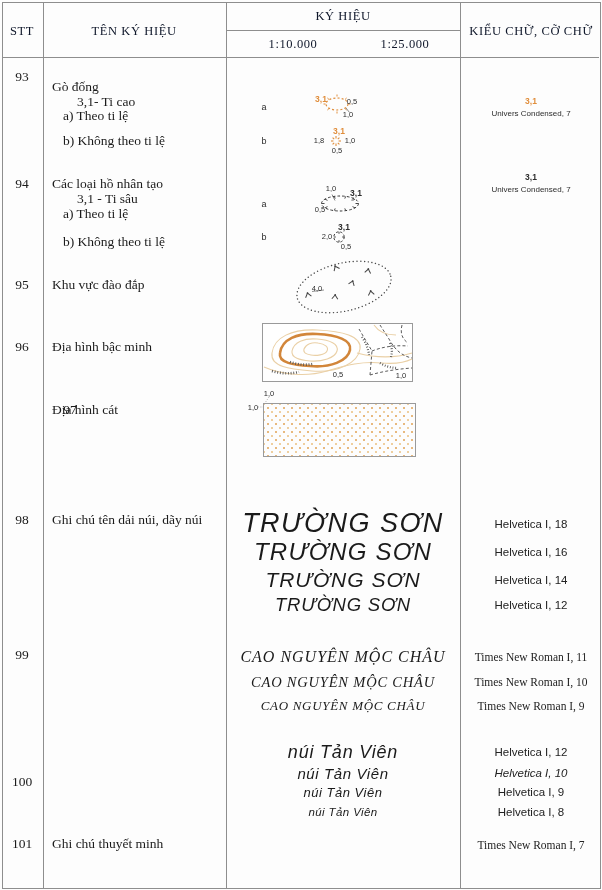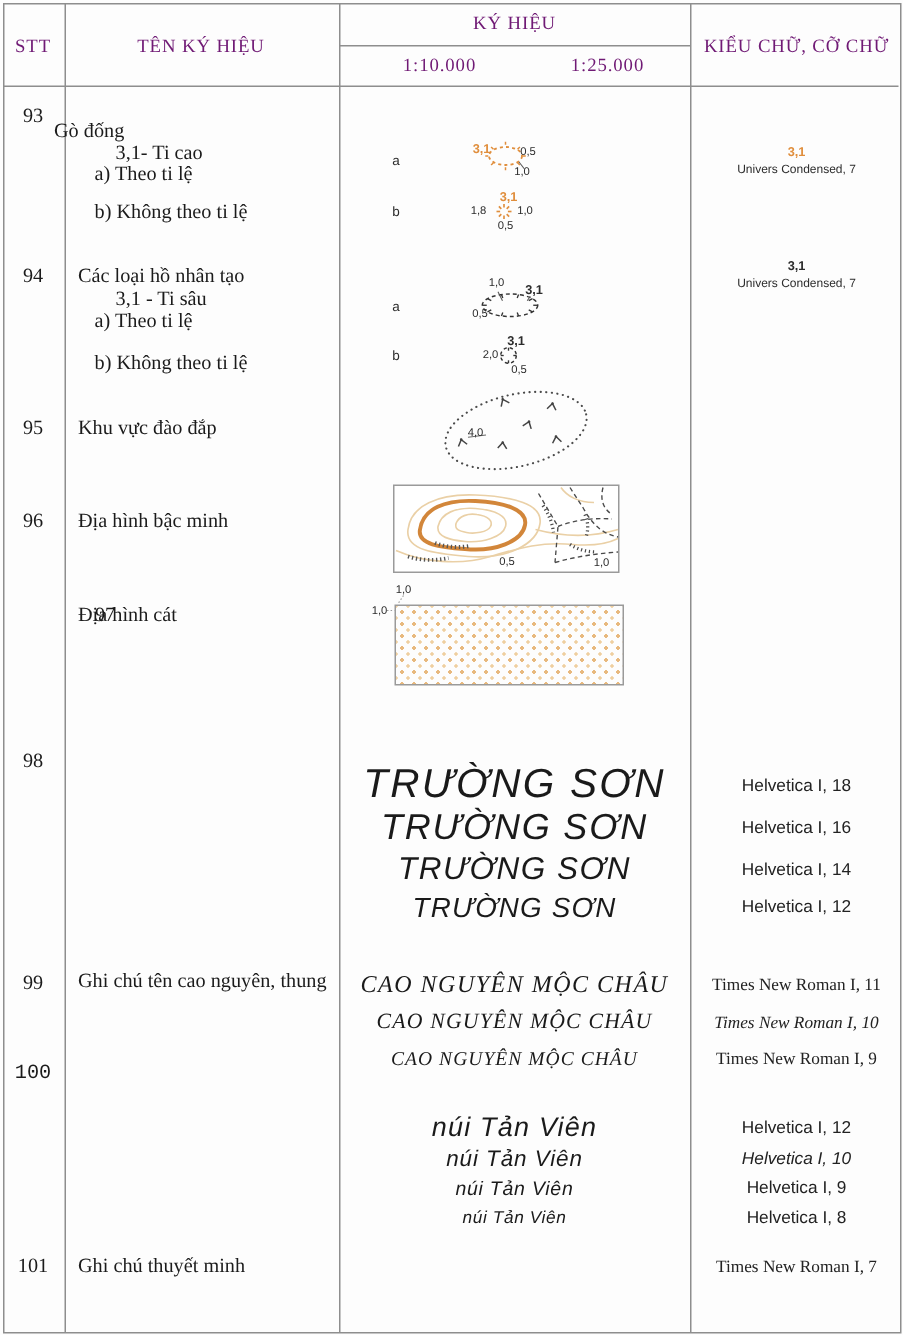--- a/index.html
+++ b/index.html
@@ -7,21 +7,21 @@
     position:relative; width:602px; height:890px; background:#fdfdfd;
     font-family:"Liberation Serif", serif; color:#1b1b1b; overflow:hidden;
     margin:0 auto;
   }
   .abs { position:absolute; white-space:nowrap; }
   .ctr { transform:translate(-50%,-50%); }
   .lt  { transform:translateY(-50%); }
   .vline { position:absolute; width:1px; background:#8e8e8e; top:2px; height:886px; }
   .hline { position:absolute; height:1px; background:#8e8e8e; }
   .outer { position:absolute; left:2px; top:2px; width:597px; height:885px; border:1px solid #8e8e8e; }
-  .hdr { font-size:12.5px; letter-spacing:0.6px; color:#701a75; }
+  .hdr { font-size:12.5px; letter-spacing:0.6px; color:#0f172a; }
   .num { font-size:13.5px; }
   .nm  { font-size:13.5px; }
   .ab  { font-family:"Liberation Sans", sans-serif; font-size:9px; color:#2c2c2c; }
   .dim { font-family:"Liberation Sans", sans-serif; font-size:7.5px; color:#2c2c2c; }
   .symval { font-family:"Liberation Sans", sans-serif; font-size:8.5px; font-weight:700; color:#2c2c2c; }
   .orange { color:#E08E3C; }
   .fcond { font-family:"Liberation Sans", sans-serif; font-size:8px; color:#2c2c2c; }
   .fsans { font-family:"Liberation Sans", sans-serif; font-size:11.5px; color:#222; }
   .fserif{ font-family:"Liberation Serif", serif; font-size:11.5px; color:#222; }
   .helv  { font-family:"Liberation Sans", sans-serif; font-style:italic; color:#1a1a1a; }
@@ -50,21 +50,21 @@
   <div class="hline" style="left:2px; top:57px; width:597px;"></div>
 
   <span class="abs ctr hdr" style="left:22px; top:31px;">STT</span>
   <span class="abs ctr hdr" style="left:134px; top:31px;">TÊN KÝ HIỆU</span>
   <span class="abs ctr hdr" style="left:343px; top:16px;">KÝ HIỆU</span>
   <span class="abs ctr hdr" style="left:293px; top:44px;">1:10.000</span>
   <span class="abs ctr hdr" style="left:405px; top:44px;">1:25.000</span>
   <span class="abs ctr hdr" style="left:531px; top:31px;">KIỂU CHỮ, CỠ CHỮ</span>
 
   <span class="abs ctr num" style="left:22px; top:77px;">93</span>
-  <span class="abs lt nm" style="left:36px; top:87px;">Gò đống</span>
+  <span class="abs lt nm" style="left:52px; top:87px;">Gò đống</span>
   <span class="abs lt nm" style="left:77px; top:102px;">3,1- Ti cao</span>
   <span class="abs lt nm" style="left:63px; top:116px;">a) Theo ti lệ</span>
   <span class="abs lt nm" style="left:63px; top:141px;">b) Không theo ti lệ</span>
   <span class="abs ctr ab" style="left:264px; top:107px;">a</span>
   <span class="abs ctr ab" style="left:264px; top:141px;">b</span>
 
   <span class="abs ctr symval orange" style="left:321px; top:99px;">3,1</span>
   <svg width="34" height="24" style="left:322px; top:93px;" viewBox="0 0 34 24">
     <ellipse cx="15" cy="11" rx="11" ry="6" fill="none" stroke="#E08E3C" stroke-width="1.2" stroke-dasharray="2 2.1"></ellipse>
     <g stroke="#E08E3C" stroke-width="1">
@@ -217,40 +217,40 @@
   <span class="abs ctr num" style="left:22px; top:410px;margin-left:48px;">97</span>
   <span class="abs lt nm" style="left:52px; top:410px;">Địa hình cát</span>
   <div class="sandbox"></div>
   <svg width="34" height="24" style="left:248px; top:388px;" viewBox="0 0 34 24">
     <line x1="21" y1="9" x2="17" y2="15" stroke="#999" stroke-width="0.8" stroke-dasharray="1 1.4"></line>
     <line x1="10" y1="19" x2="15" y2="19" stroke="#999" stroke-width="0.8" stroke-dasharray="1 1.4"></line>
   </svg>
   <span class="abs ctr dim" style="left:269px; top:393px;">1,0</span>
   <span class="abs ctr dim" style="left:253px; top:407px;">1,0</span>
 
-  <span class="abs ctr num" style="left:22px; top:507px;">98</span>
+  <span class="abs ctr num" style="left:22px; top:520px;">98</span>
+  <span class="abs lt nm" style="left:52px; top:520px;">Ghi chú tên dải núi, dãy núi</span>
   <span class="abs ctr helv" style="left:343px; top:523px; font-size:27px; letter-spacing:1.5px;">TRƯỜNG SƠN</span>
   <span class="abs ctr helv" style="left:343px; top:552px; font-size:24px; letter-spacing:1.2px;">TRƯỜNG SƠN</span>
   <span class="abs ctr helv" style="left:343px; top:580px; font-size:21px; letter-spacing:1px;">TRƯỜNG SƠN</span>
   <span class="abs ctr helv" style="left:343px; top:605px; font-size:18.5px; letter-spacing:0.8px;">TRƯỜNG SƠN</span>
   <span class="abs ctr fsans" style="left:531px; top:524px;">Helvetica I, 18</span>
   <span class="abs ctr fsans" style="left:531px; top:552px;">Helvetica I, 16</span>
   <span class="abs ctr fsans" style="left:531px; top:580px;">Helvetica I, 14</span>
   <span class="abs ctr fsans" style="left:531px; top:605px;">Helvetica I, 12</span>
 
   <span class="abs ctr num" style="left:22px; top:655px;">99</span>
-  <span class="abs lt nm" style="left:52px; top:654px;">Ghi chú tên cao nguyên, thung</span>
   <span class="abs ctr times" style="left:343px; top:657px; font-size:16px; letter-spacing:1px;">CAO NGUYÊN MỘC CHÂU</span>
   <span class="abs ctr times" style="left:343px; top:682px; font-size:14.5px; letter-spacing:0.8px;">CAO NGUYÊN MỘC CHÂU</span>
   <span class="abs ctr times" style="left:343px; top:706px; font-size:13px; letter-spacing:0.7px;">CAO NGUYÊN MỘC CHÂU</span>
   <span class="abs ctr fserif" style="left:531px; top:657px;">Times New Roman I, 11</span>
-  <span class="abs ctr fserif" style="left:531px; top:682px;font-style:italic;">Times New Roman I, 10</span>
+  <span class="abs ctr fserif" style="left:531px; top:682px;">Times New Roman I, 10</span>
   <span class="abs ctr fserif" style="left:531px; top:706px;">Times New Roman I, 9</span>
 
-  <span class="abs ctr num" style="left:22px; top:716px;font-family:Liberation Mono, monospace;">100</span>
+  <span class="abs ctr num" style="left:22px; top:782px;">100</span>
   <span class="abs ctr helv" style="left:343px; top:752px; font-size:18px; letter-spacing:0.8px;">núi Tản Viên</span>
   <span class="abs ctr helv" style="left:343px; top:773px; font-size:15px; letter-spacing:0.6px;">núi Tản Viên</span>
   <span class="abs ctr helv" style="left:343px; top:792px; font-size:13px; letter-spacing:0.5px;">núi Tản Viên</span>
   <span class="abs ctr helv" style="left:343px; top:812px; font-size:11.5px; letter-spacing:0.4px;">núi Tản Viên</span>
   <span class="abs ctr fsans" style="left:531px; top:752px;">Helvetica I, 12</span>
   <span class="abs ctr fsans" style="left:531px; top:773px;font-style:italic;">Helvetica I, 10</span>
   <span class="abs ctr fsans" style="left:531px; top:792px;">Helvetica I, 9</span>
   <span class="abs ctr fsans" style="left:531px; top:812px;">Helvetica I, 8</span>
 
   <span class="abs ctr num" style="left:22px; top:844px;">101</span>

